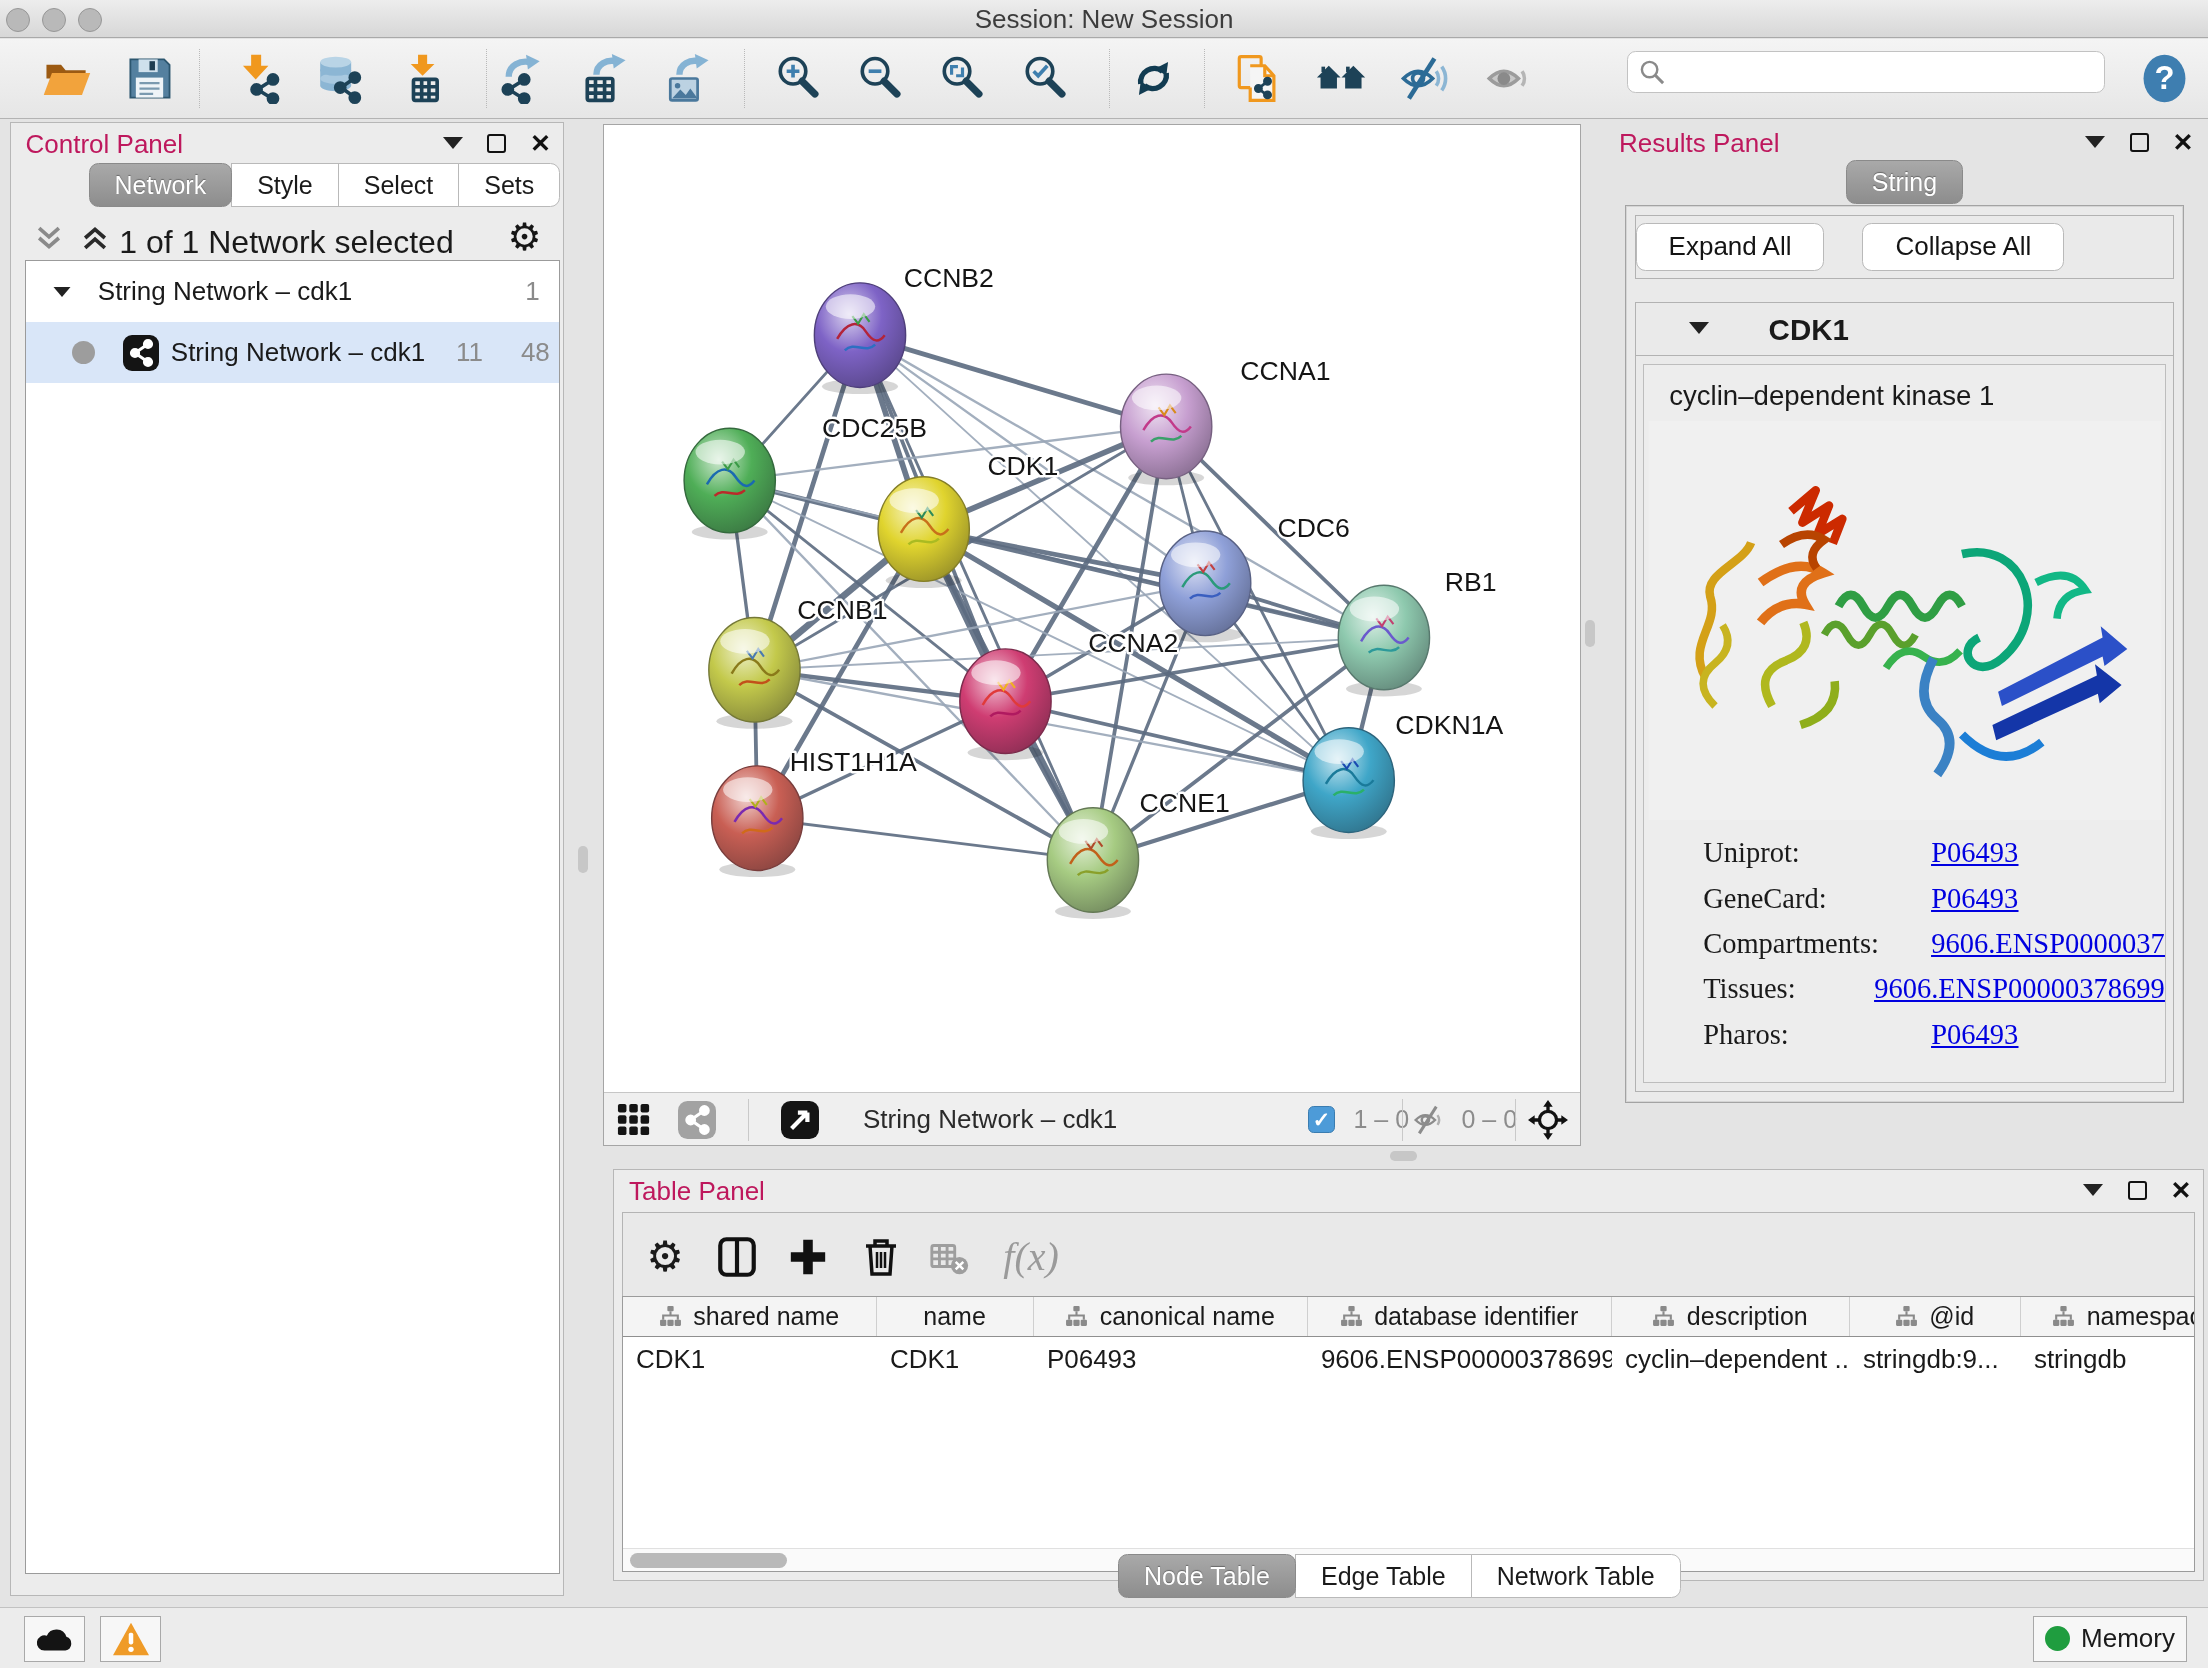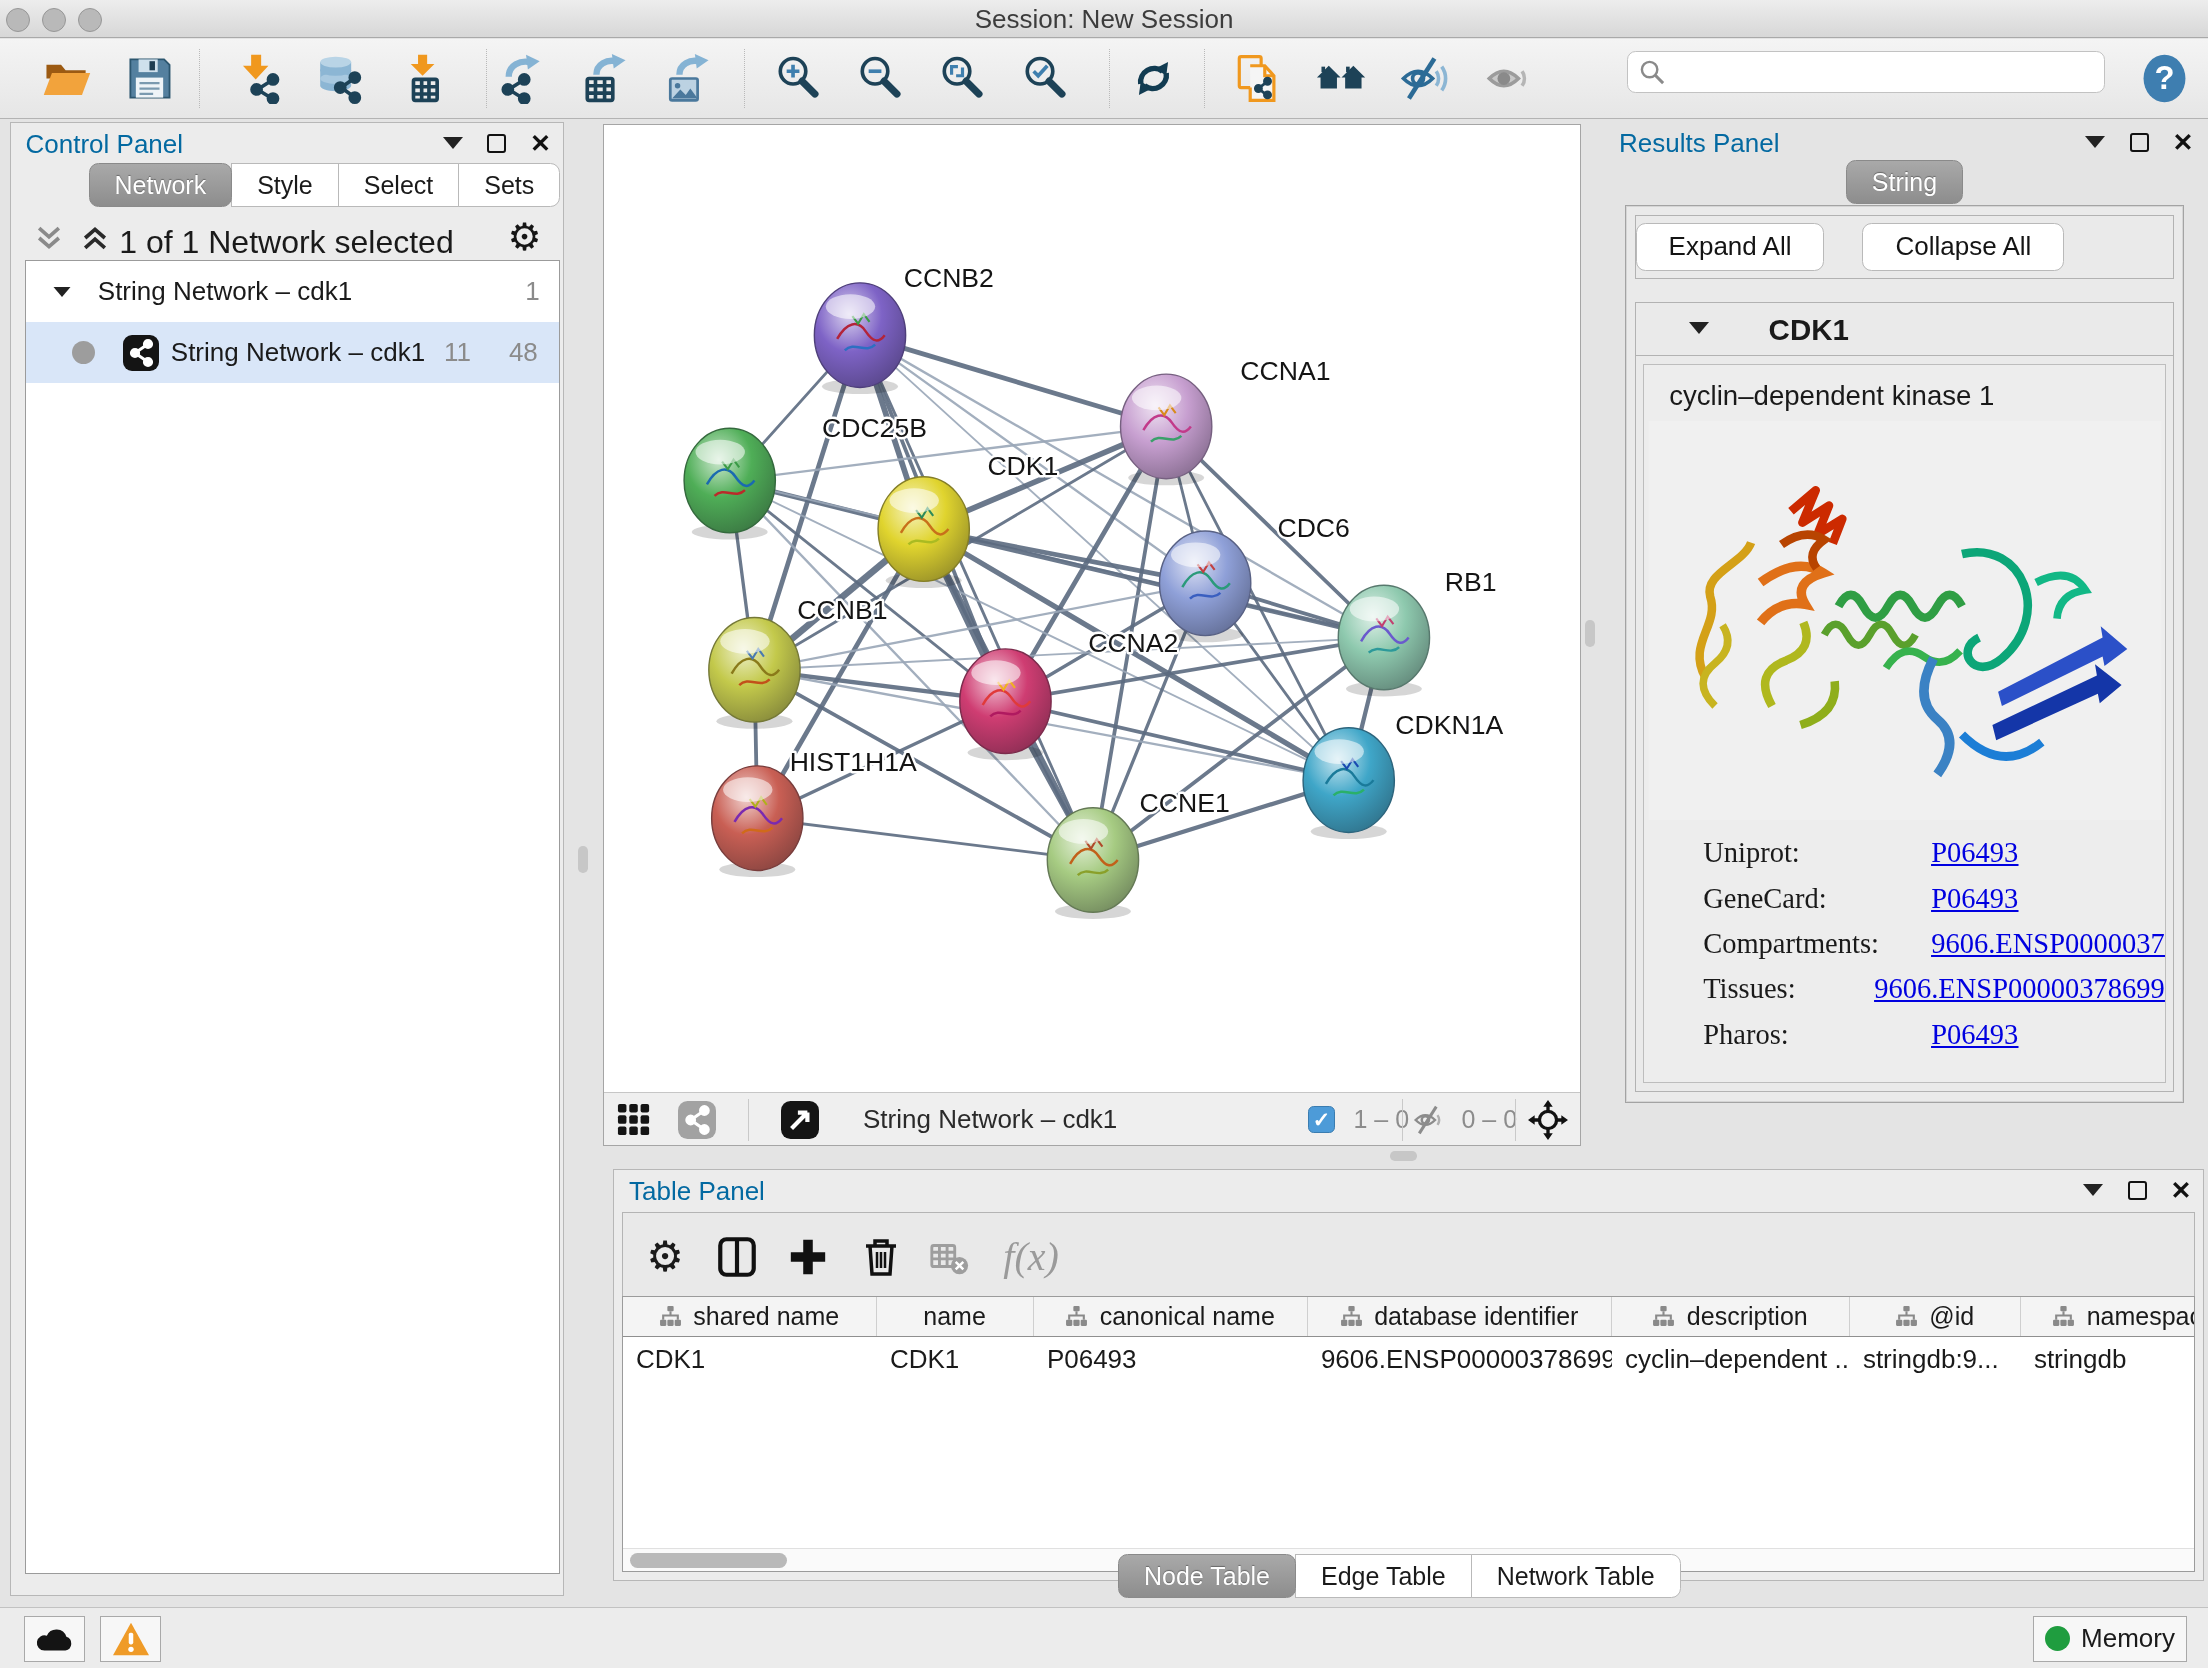--- a/index.html
+++ b/index.html
@@ -36,21 +36,21 @@
   .tbsep { position:absolute; top:9.5px; height:59px; width:0;
     border-left:1.9px dotted #b9b9b9; }
   .searchbox { position:absolute; left:1627px; top:12.4px; width:478px; height:42px;
     background:#fff; border:1px solid #c2c2c2; border-radius:8.6px;
     display:flex; align-items:center; padding-left:11.4px; }
   .searchbox input { border:none; outline:none; font-size:25px; flex:1;
     font-family:"Liberation Sans",sans-serif; background:transparent; margin-left:7.6px; }
 
   
   .panel-hdr { position:absolute; left:0; top:0; right:0; height:38px; }
-  .panel-title { position:absolute; left:15px; top:5.7px; font-size:26px; color:#0369a1; }
+  .panel-title { position:absolute; left:15px; top:5.7px; font-size:26px; color:#be185d; }
   .panel-btns { position:absolute; right:9.5px; top:7.6px; display:flex; gap:19px; align-items:center; }
   .panel-btns .pb { width:25px; height:25px; display:flex; align-items:center;
     justify-content:center; font-size:25px; color:#111; }
   .pb-float { width:19px; height:19px; border:2.9px solid #111; border-radius:2.9px; }
   .pb-close { font-weight:bold; font-size:28.5px; line-height:19px; }
   .tri-down { width:0; height:0; border-left:10.5px solid transparent;
     border-right:10.5px solid transparent; border-top:12.4px solid #222; }
 
   .tab { display:inline-block; font-size:25px; padding:6.7px 25px;
     background:#fff; border:1px solid #b9b9b9; color:#1a1a1a;
@@ -386,21 +386,21 @@
             <g stroke="#fff" stroke-width="3" fill="#fff">
               <path d="M25 9L12 18l13 9" fill="none"></path>
               <circle cx="25" cy="9" r="3.6"></circle>
               <circle cx="12" cy="18" r="3.6"></circle>
               <circle cx="25" cy="27" r="3.6"></circle>
             </g>
           </svg>
       </span>
       <span style="flex:1">String Network – cdk1</span>
       <span class="count" style="padding-right:38px">11</span>
-      <span class="count" style="padding-right:21px">48</span>
+      <span class="count" style="padding-right:9px">48</span>
     </div>
   </div>
 </div>
 
 <div class="grip-v" style="left:578px; top:846px"></div>
 <div class="grip-v" style="left:1585px; top:620px"></div>
 <div class="grip-h" style="left:1390px; top:1151px"></div>
 
 <div class="canvas">
   <svg class="net" width="976" height="967" viewBox="0 0 1026 1017">

